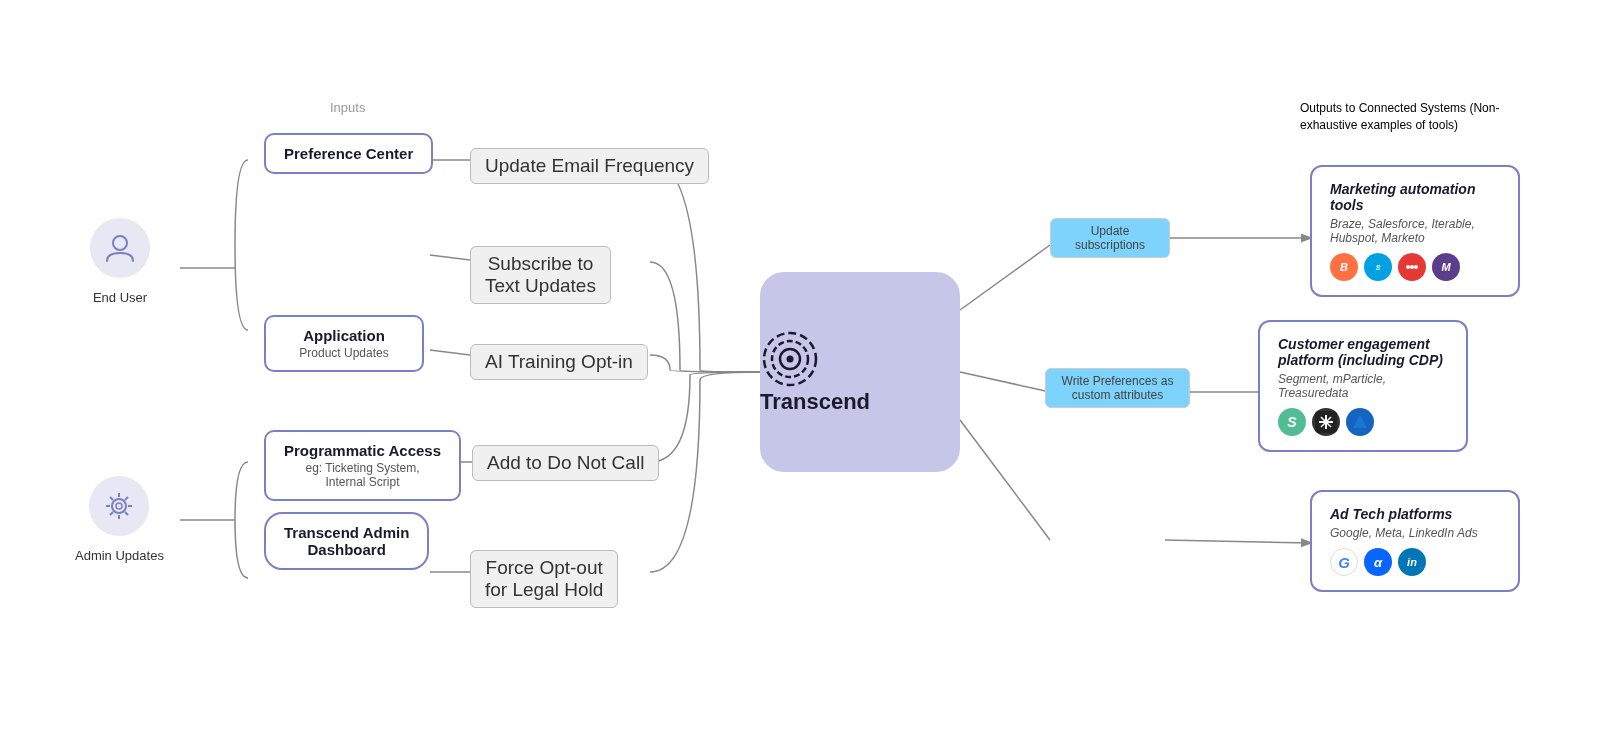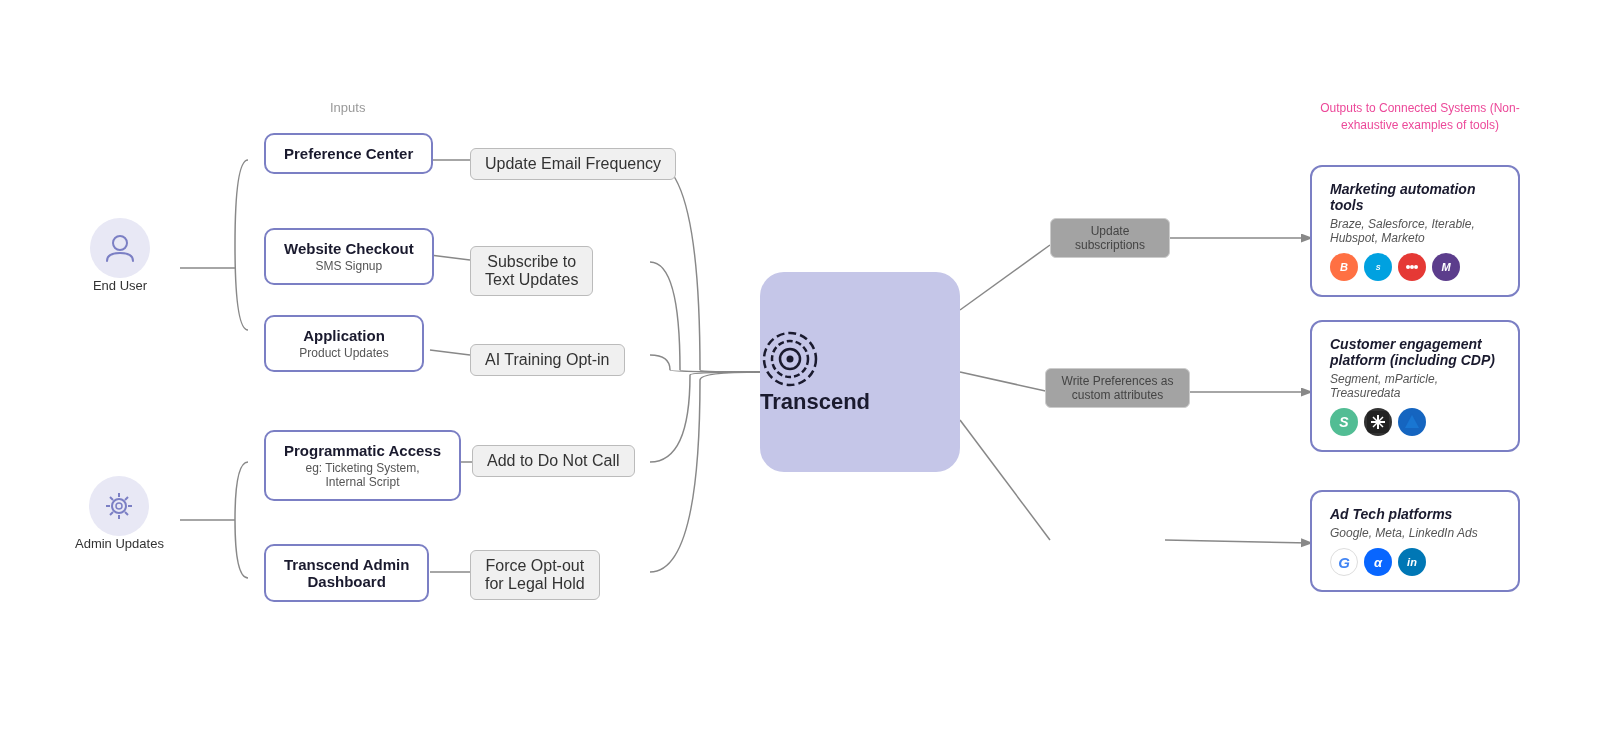--- a/index.html
+++ b/index.html
@@ -46,21 +46,21 @@
       margin-top: 2px;
     }
 
     
     .action-box {
       position: absolute;
       background: #f0f0f0;
       border: 1.5px solid #bbb;
       border-radius: 6px;
       padding: 6px 14px;
-      font-size: 16px;
+      font-size: 19px;
       color: #333;
       text-align: center;
       white-space: nowrap;
     }
 
     
     .transcend-box {
       position: absolute;
       background: #c5c6e8;
       border-radius: 24px;
@@ -111,36 +111,36 @@
       display: flex;
       align-items: center;
       justify-content: center;
       font-size: 11px;
       font-weight: 700;
     }
 
     
     .arrow-label {
       position: absolute;
-      background: #a3a3a3;
+      background: #7dd3fc;
       border: 1.5px solid #ccc;
       border-radius: 6px;
       padding: 5px 10px;
       font-size: 12px;
       color: #444;
       text-align: center;
     }
 
     
     .actor {
       position: absolute;
       display: flex;
       flex-direction: column;
       align-items: center;
-      gap: 0;
+      gap: 12px;
     }
     .actor-circle {
       width: 60px;
       height: 60px;
       border-radius: 50%;
       background: #e8e8f5;
       display: flex;
       align-items: center;
       justify-content: center;
     }
@@ -148,22 +148,22 @@
       font-size: 13px;
       color: #333;
       font-weight: 500;
       text-align: center;
     }
 
     
     .section-label {
       position: absolute;
       font-size: 12px;
-      color: #ec4899;
-      text-align: center;
+      color: #000000;
+      text-align: left;
     }
 
     
     .inputs-header {
       position: absolute;
       font-size: 13px;
       color: #999;
       text-align: center;
     }
   </style>
@@ -245,37 +245,33 @@
         <line x1="11" y1="23" x2="8" y2="26" stroke="#7b7fc4" stroke-width="2"></line>
       </svg>
     </div>
     <div class="actor-label">Admin Updates</div>
   </div>
 
   <div class="input-box" style="top: 133px; left: 224px;">
     <div class="title">Preference Center</div>
   </div>
 
-  <div class="input-box" style="top: 228px; left: 224px;">
-    <div class="title">Website Checkout</div>
-    <div class="subtitle">SMS Signup</div>
-  </div>
 
   <div class="input-box" style="top: 315px; left: 224px;">
     <div class="title">Application</div>
     <div class="subtitle">Product Updates</div>
   </div>
 
   <div class="input-box" style="top: 430px; left: 224px;">
     <div class="title">Programmatic Access</div>
     <div class="subtitle" style="white-space: pre-line">eg: Ticketing System,
 Internal Script</div>
   </div>
 
-  <div class="input-box" style="top: 544px; left: 224px;">
+  <div class="input-box" style="top: 512px; left: 224px; border-radius: 18px;">
     <div class="title" style="white-space: pre-line">Transcend Admin
 Dashboard</div>
   </div>
 
   <div class="action-box" style="top: 148px; left: 430px;">Update Email Frequency</div>
   <div class="action-box" style="top: 246px; left: 430px;">Subscribe to<br>Text Updates</div>
   <div class="action-box" style="top: 344px; left: 430px;">AI Training Opt-in</div>
   <div class="action-box" style="top: 445px; left: 432px;">Add to Do Not Call</div>
   <div class="action-box" style="top: 550px; left: 430px;">Force Opt-out<br>for Legal Hold</div>
 
@@ -317,21 +313,21 @@
           <circle cx="6" cy="10" r="2" fill="white"></circle>
           <circle cx="10" cy="10" r="2" fill="white"></circle>
           <circle cx="14" cy="10" r="2" fill="white"></circle>
         </svg>
       </div>
 
       <div class="logo-icon" style="background:#5c3d8c; color:#fff;">M</div>
     </div>
   </div>
 
-  <div class="output-box" style="top: 320px; left: 1270px;">
+  <div class="output-box" style="top: 320px; left: 1218px;">
     <div class="out-title">Customer engagement platform (including CDP)</div>
     <div class="out-sub">Segment, mParticle, Treasuredata</div>
     <div class="logos">
 
       <div class="logo-icon" style="background:#52bd94; color:#fff; font-size:14px;">S</div>
 
       <div class="logo-icon" style="background:#333; color:#fff; font-size:10px;">
         <svg width="22" height="22" viewBox="0 0 22 22">
           <rect width="22" height="22" rx="4" fill="#222"></rect>
           <line x1="4" y1="11" x2="18" y2="11" stroke="white" stroke-width="2"></line>

